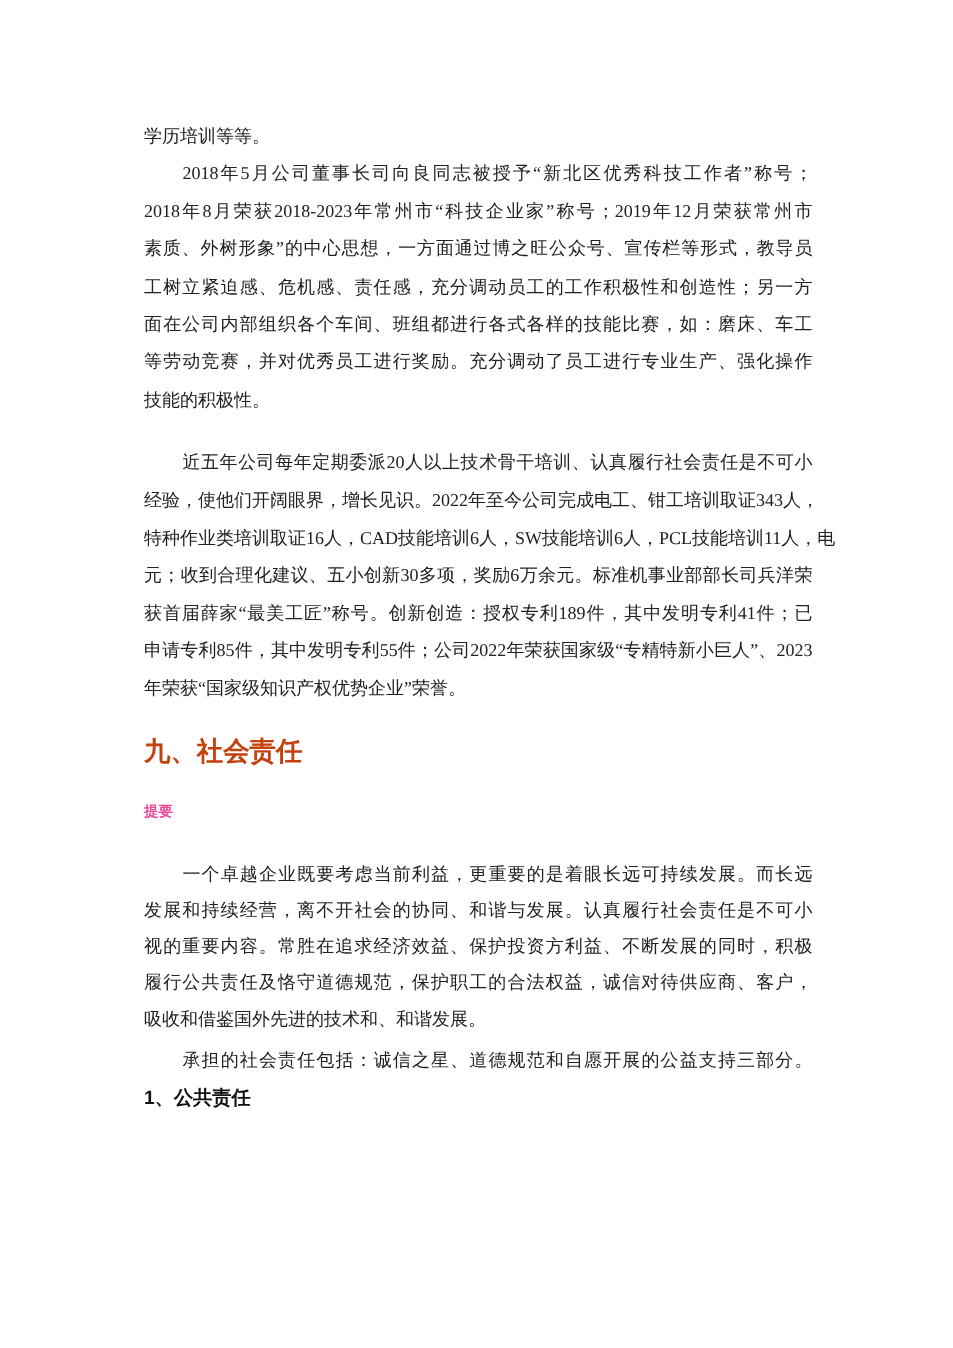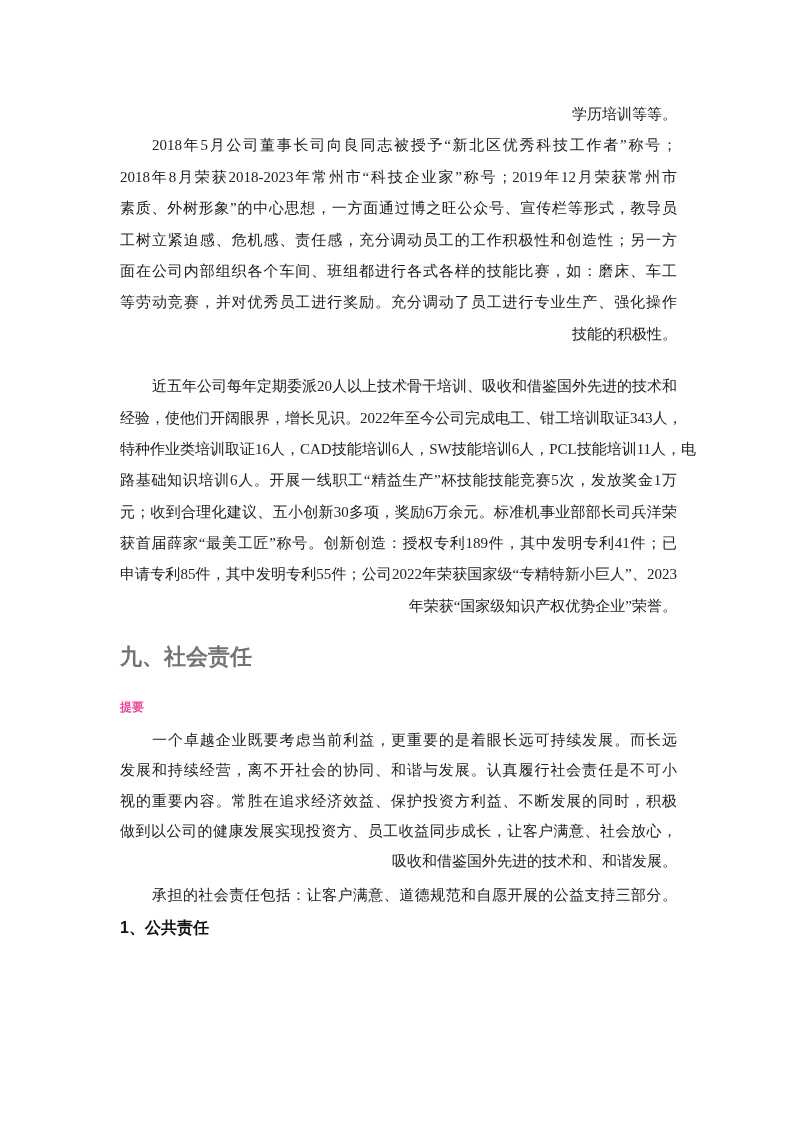--- a/index.html
+++ b/index.html
@@ -12,32 +12,32 @@
     color: #212121;
   }
   .content { position: absolute; left: 120px; top: 99px; width: 557px; }
   .line {
     font-size: 15px;
     height: 31.4px; line-height: 31.4px;
     white-space: nowrap;
     text-align: justify;
     text-align-last: justify;
   }
-  .line.pend { text-align: right; text-align-last: auto; }
+  .line.pend { text-align: left; text-align-last: auto; }
   .first { text-indent: 32px; }
   .para { margin: 0; }
   #p-awards { margin-top: 0; }
   #p-training { margin-top: 21px; }
-  #p-summary { margin-top: 2px; }
+  #p-summary { margin-top: 22px; }
   #p-summary .line { height: 30.2px; line-height: 30.2px; }
   .section-heading {
     margin: 19px 0 0 0;
     font-family: "Liberation Sans", "DejaVu Sans", sans-serif;
     font-weight: 700; font-size: 22px; line-height: 32px;
-    color: #737373;
+    color: #c2410c;
   }
   .summary-label {
     margin-top: 19px;
     font-family: "Liberation Sans", "DejaVu Sans", sans-serif;
     font-weight: 700; font-size: 12px; line-height: 31px;
     color: #ec4899;
   }
   .scope { margin-top: 4px; }
   .subsection-heading {
     font-family: Liberation Sans, sans-serif;
@@ -57,40 +57,39 @@
       <div class="line first">2018年5月公司董事长司向良同志被授予“新北区优秀科技工作者”称号；</div>
       <div class="line">2018年8月荣获2018-2023年常州市“科技企业家”称号；2019年12月荣获常州市</div>
       <div class="line">素质、外树形象”的中心思想，一方面通过博之旺公众号、宣传栏等形式，教导员</div>
       <div class="line">工树立紧迫感、危机感、责任感，充分调动员工的工作积极性和创造性；另一方</div>
       <div class="line">面在公司内部组织各个车间、班组都进行各式各样的技能比赛，如：磨床、车工</div>
       <div class="line">等劳动竞赛，并对优秀员工进行奖励。充分调动了员工进行专业生产、强化操作</div>
       <div class="line pend">技能的积极性。</div>
     </div>
 
     <div class="para" id="p-training">
-      <div class="line first">近五年公司每年定期委派20人以上技术骨干培训、吸收和借鉴国外先进的技术和</div>
+      <div class="line first">近五年公司每年定期委派20人以上技术骨干培训、认真履行社会责任是不可小</div>
       <div class="line">经验，使他们开阔眼界，增长见识。2022年至今公司完成电工、钳工培训取证343人，</div>
       <div class="line">特种作业类培训取证16人，CAD技能培训6人，SW技能培训6人，PCL技能培训11人，电</div>
-      <div class="line">路基础知识培训6人。开展一线职工“精益生产”杯技能技能竞赛5次，发放奖金1万</div>
       <div class="line">元；收到合理化建议、五小创新30多项，奖励6万余元。标准机事业部部长司兵洋荣</div>
       <div class="line">获首届薛家“最美工匠”称号。创新创造：授权专利189件，其中发明专利41件；已</div>
       <div class="line">申请专利85件，其中发明专利55件；公司2022年荣获国家级“专精特新小巨人”、2023</div>
       <div class="line pend">年荣获“国家级知识产权优势企业”荣誉。</div>
     </div>
 
     <h1 class="section-heading">九、社会责任</h1>
 
     <div class="summary-label">提要</div>
 
     <div class="para" id="p-summary">
       <div class="line first">一个卓越企业既要考虑当前利益，更重要的是着眼长远可持续发展。而长远</div>
       <div class="line">发展和持续经营，离不开社会的协同、和谐与发展。认真履行社会责任是不可小</div>
       <div class="line">视的重要内容。常胜在追求经济效益、保护投资方利益、不断发展的同时，积极</div>
-      <div class="line">做到以公司的健康发展实现投资方、员工收益同步成长，让客户满意、社会放心，</div>
+      <div class="line">履行公共责任及恪守道德规范，保护职工的合法权益，诚信对待供应商、客户，</div>
       <div class="line pend">吸收和借鉴国外先进的技术和、和谐发展。</div>
     </div>
 
-    <div class="line first scope">承担的社会责任包括：让客户满意、道德规范和自愿开展的公益支持三部分。</div>
+    <div class="line first scope">承担的社会责任包括：诚信之星、道德规范和自愿开展的公益支持三部分。</div>
 
     <div class="subsection-heading">1、公共责任</div>
 
   </div>
 </div>
 
 </body></html>

